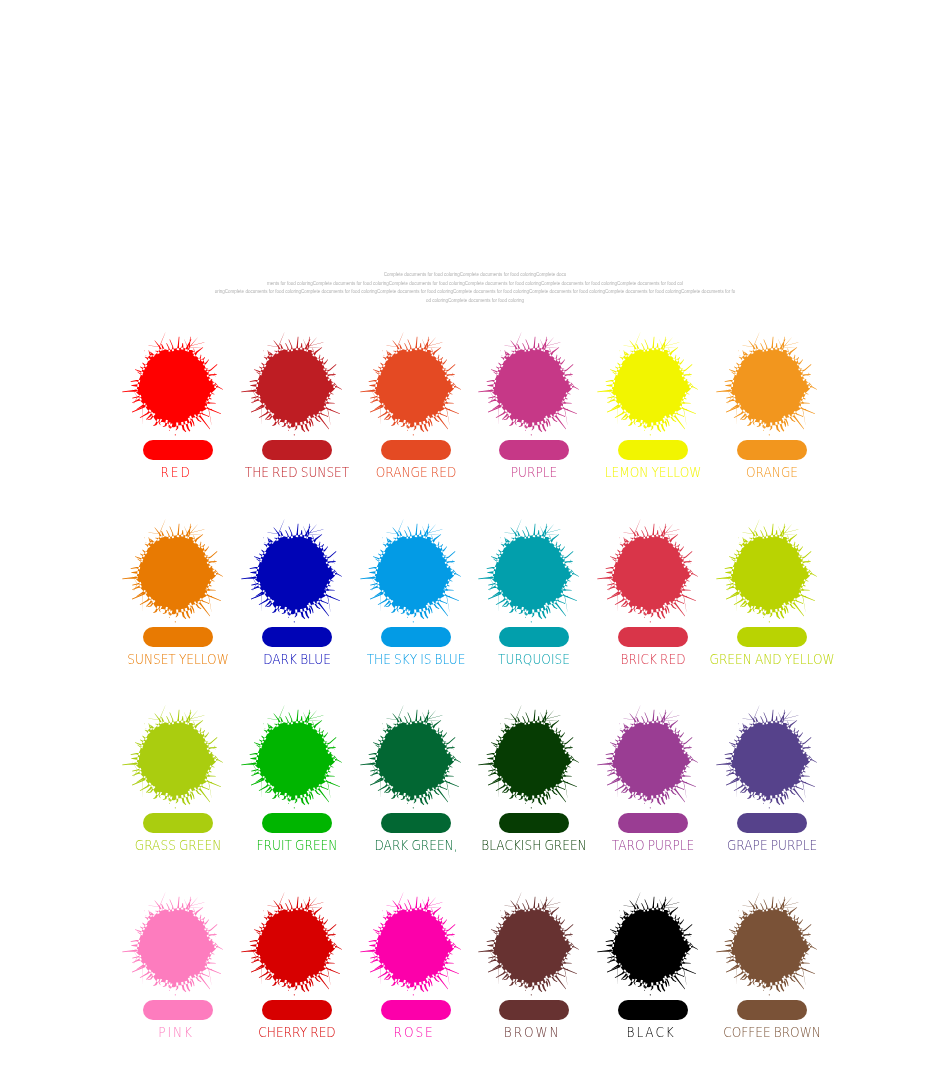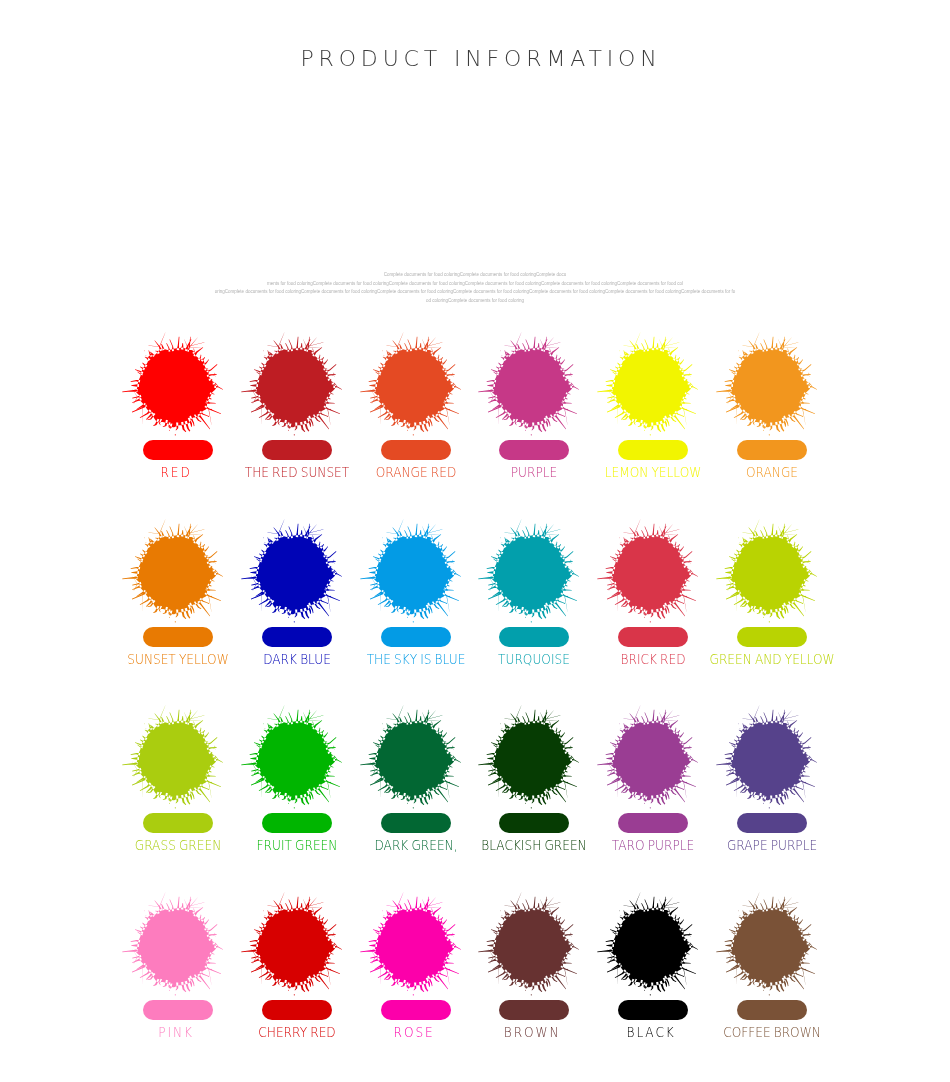--- a/index.html
+++ b/index.html
@@ -60,21 +60,20 @@
     font-size:14.5px;line-height:14.5px;white-space:nowrap;font-weight:200;
     font-family:"DejaVu Sans",sans-serif;
     transform:scaleX(0.838);transform-origin:50% 50%;word-spacing:-0.9px;
   }
   .cap.sp{letter-spacing:2.3px;text-indent:-4.5px;}
 </style>
 </head>
 <body>
 
 <div class="page">
-  <div class="page-title">PRODUCT INFORMATION</div>
   <div class="filler">
     <div>Complete documents for food coloringComplete documents for food coloringComplete docu</div>
     <div>ments for food coloringComplete documents for food coloringComplete documents for food coloringComplete documents for food coloringComplete documents for food coloringComplete documents for food col</div>
     <div>oringComplete documents for food coloringComplete documents for food coloringComplete documents for food coloringComplete documents for food coloringComplete documents for food coloringComplete documents for food coloringComplete documents for fo</div>
     <div>od coloringComplete documents for food coloring</div>
   </div>
   <div class="grid">
     <div class="cell" style="left:118.8px;top:328.0px">
       <span class="splat">
           <svg viewBox="0 0 200 200" xmlns="http://www.w3.org/2000/svg">

